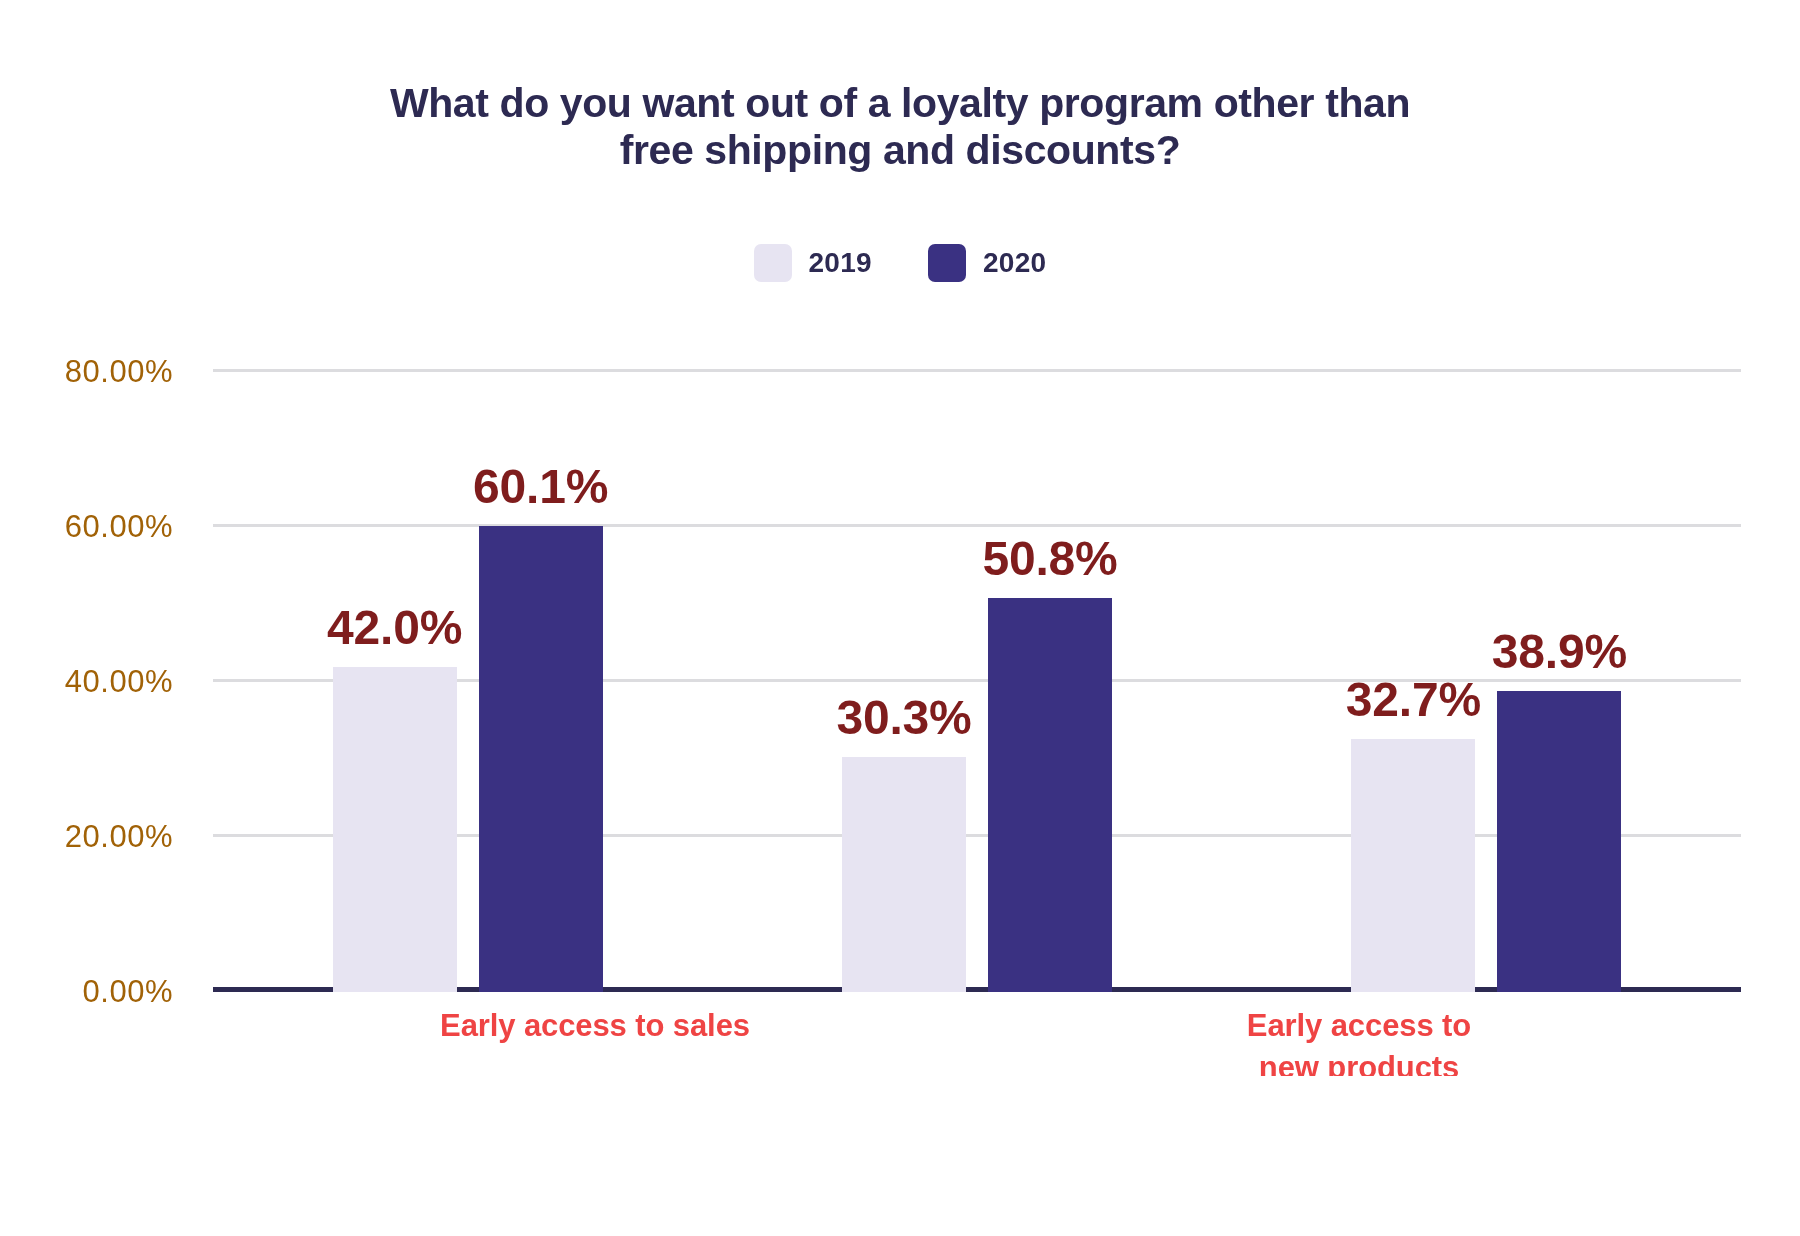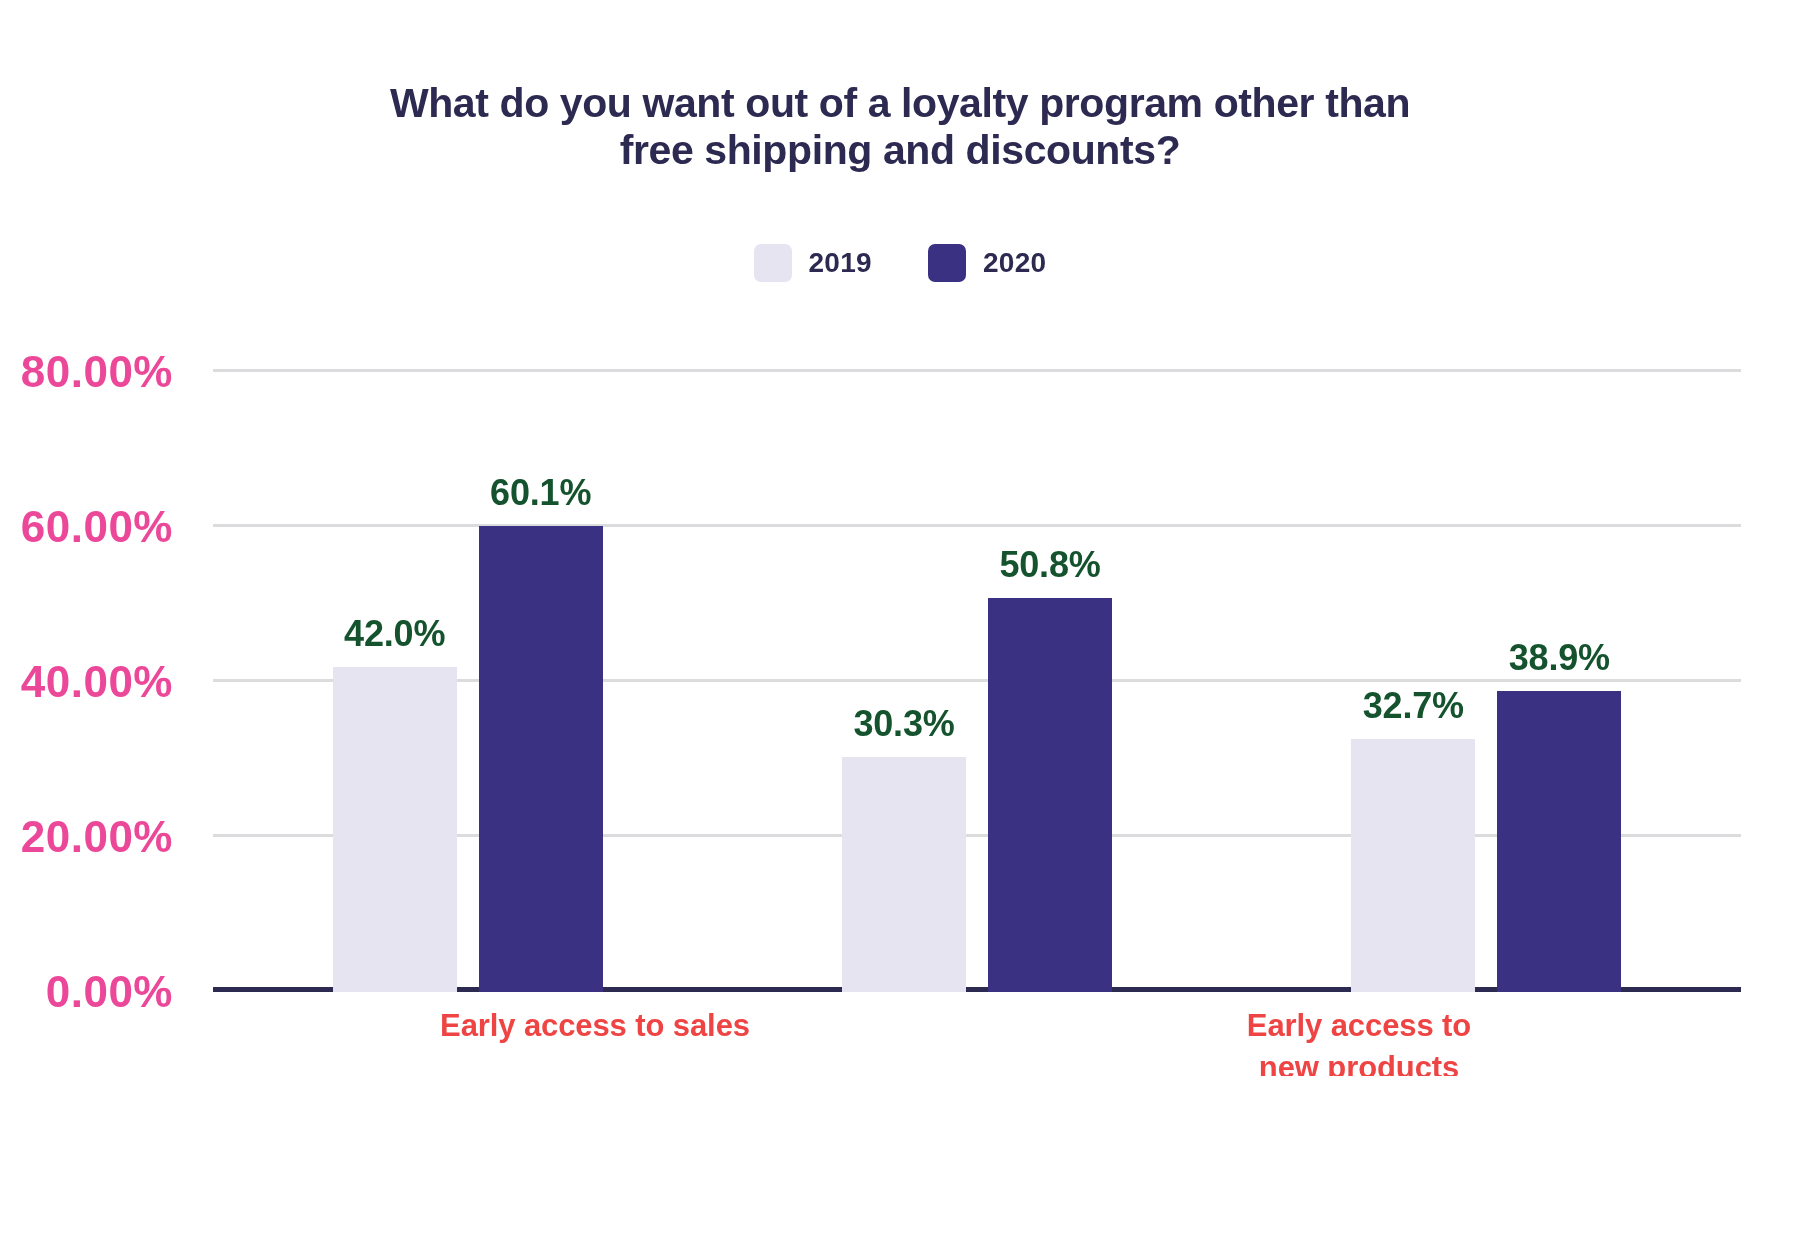--- a/index.html
+++ b/index.html
@@ -92,23 +92,23 @@
     position: absolute;
     left: 0;
     top: 372px;
     width: 195px;
     height: 620px;
   }
   .ytick-label {
     position: absolute;
     right: 22px;
     transform: translateY(-50%);
-    font-size: 44px;
-    font-weight: 700;
-    color: #ec4899;
+    font-size: 31px;
+    font-weight: 400;
+    color: #a16207;
     white-space: nowrap;
     letter-spacing: 0.5px;
   }
 
   
   .groups {
     position: absolute;
     inset: 0;
     display: flex;
     align-items: flex-end;
@@ -129,23 +129,23 @@
     align-items: flex-end;
   }
   .bar {
     width: 100%;
     align-self: flex-end;
   }
   .bar-value {
     position: absolute;
     left: 50%;
     transform: translateX(-50%);
-    font-size: 36px;
-    font-weight: 700;
-    color: #14532d;
+    font-size: 48px;
+    font-weight: 700;
+    color: #7f1d1d;
     white-space: nowrap;
     letter-spacing: -0.2px;
   }
 
   
   .cat-labels {
     position: absolute;
     left: 213px;
     top: 1005px;
     width: 1528px;

